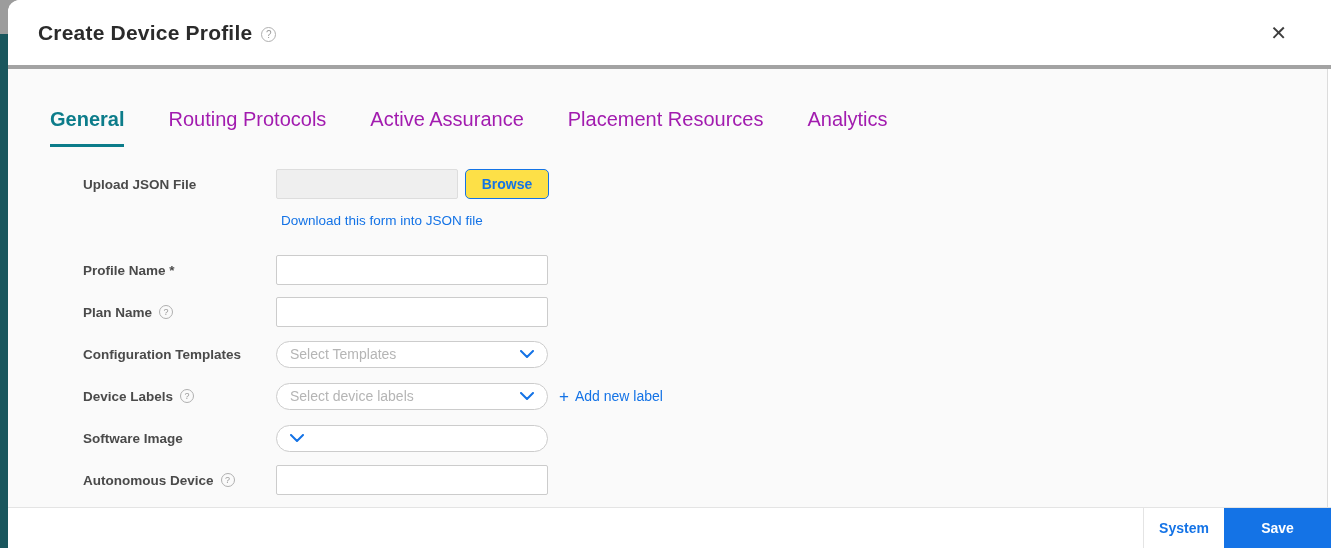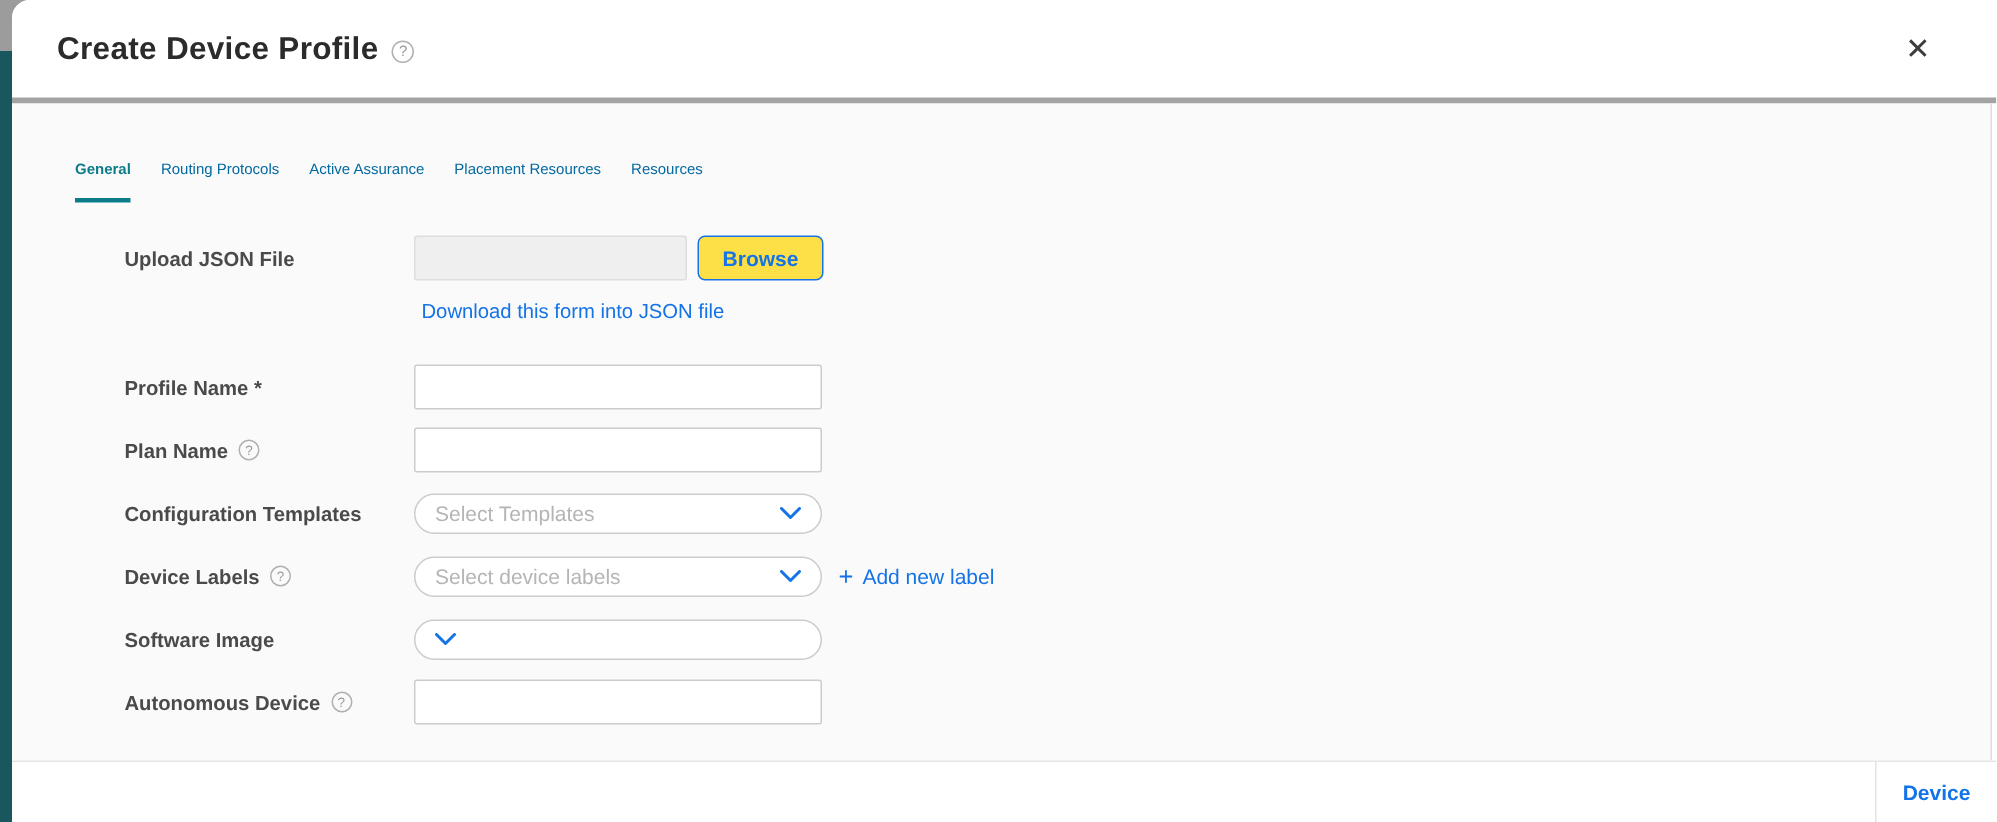--- a/index.html
+++ b/index.html
@@ -40,22 +40,22 @@
   .modal-body {
     position:absolute; top:69px; left:0; right:0; height:438px;
     background:#fafafa; overflow:hidden;
   }
   .scroll-gutter {
     position:absolute; top:0; right:0; width:4px; height:100%;
     background:#ffffff; border-left:1px solid #dcdcdc;
   }
 
   
-  .tabs { display:flex; gap:20px; margin:39px 0 0 42px; font-size:10px; }
-  .tab { padding-bottom:13px; color:#0369a1; cursor:pointer; border-bottom:3px solid transparent; }
+  .tabs { display:flex; gap:44px; margin:39px 0 0 42px; font-size:20px; }
+  .tab { padding-bottom:13px; color:#a21caf; cursor:pointer; border-bottom:3px solid transparent; }
   .tab.active { color:#0c7c8a; font-weight:700; border-bottom-color:#0c7c8a; }
 
   
   .form { margin:22px 0 0 75px; }
   .row { display:flex; align-items:center; margin-bottom:12px; min-height:30px; }
   .row-label {
     width:193px; flex:0 0 193px; font-size:13.5px; font-weight:600; color:#4a4a4a;
     display:flex; align-items:center; gap:7px;
   }
   .row-label .help-badge { width:14px; height:14px; font-size:9px; }
@@ -115,21 +115,21 @@
     <span class="close-btn">✕</span>
   </div>
 
   <div class="modal-body">
 
     <div class="tabs">
       <div class="tab active">General</div>
       <div class="tab">Routing Protocols</div>
       <div class="tab">Active Assurance</div>
       <div class="tab">Placement Resources</div>
-      <div class="tab">Resources</div>
+      <div class="tab">Analytics</div>
     </div>
 
     <div class="form">
 
       <div class="row">
         <div class="row-label">
           <span>Upload JSON File</span>
         </div>
         <input class="text-input upload-input" disabled="" value="" style="">
         <button class="browse-btn">Browse</button>
@@ -211,16 +211,17 @@
         
         
       </div>
 
     </div>
 
     <div class="scroll-gutter"></div>
   </div>
 
   <div class="modal-footer">
-    <button class="cancel-btn">Device</button>
+    <button class="cancel-btn">System</button>
+    <button class="save-btn">Save</button>
   </div>
 
 </div>
 
 </body></html>

